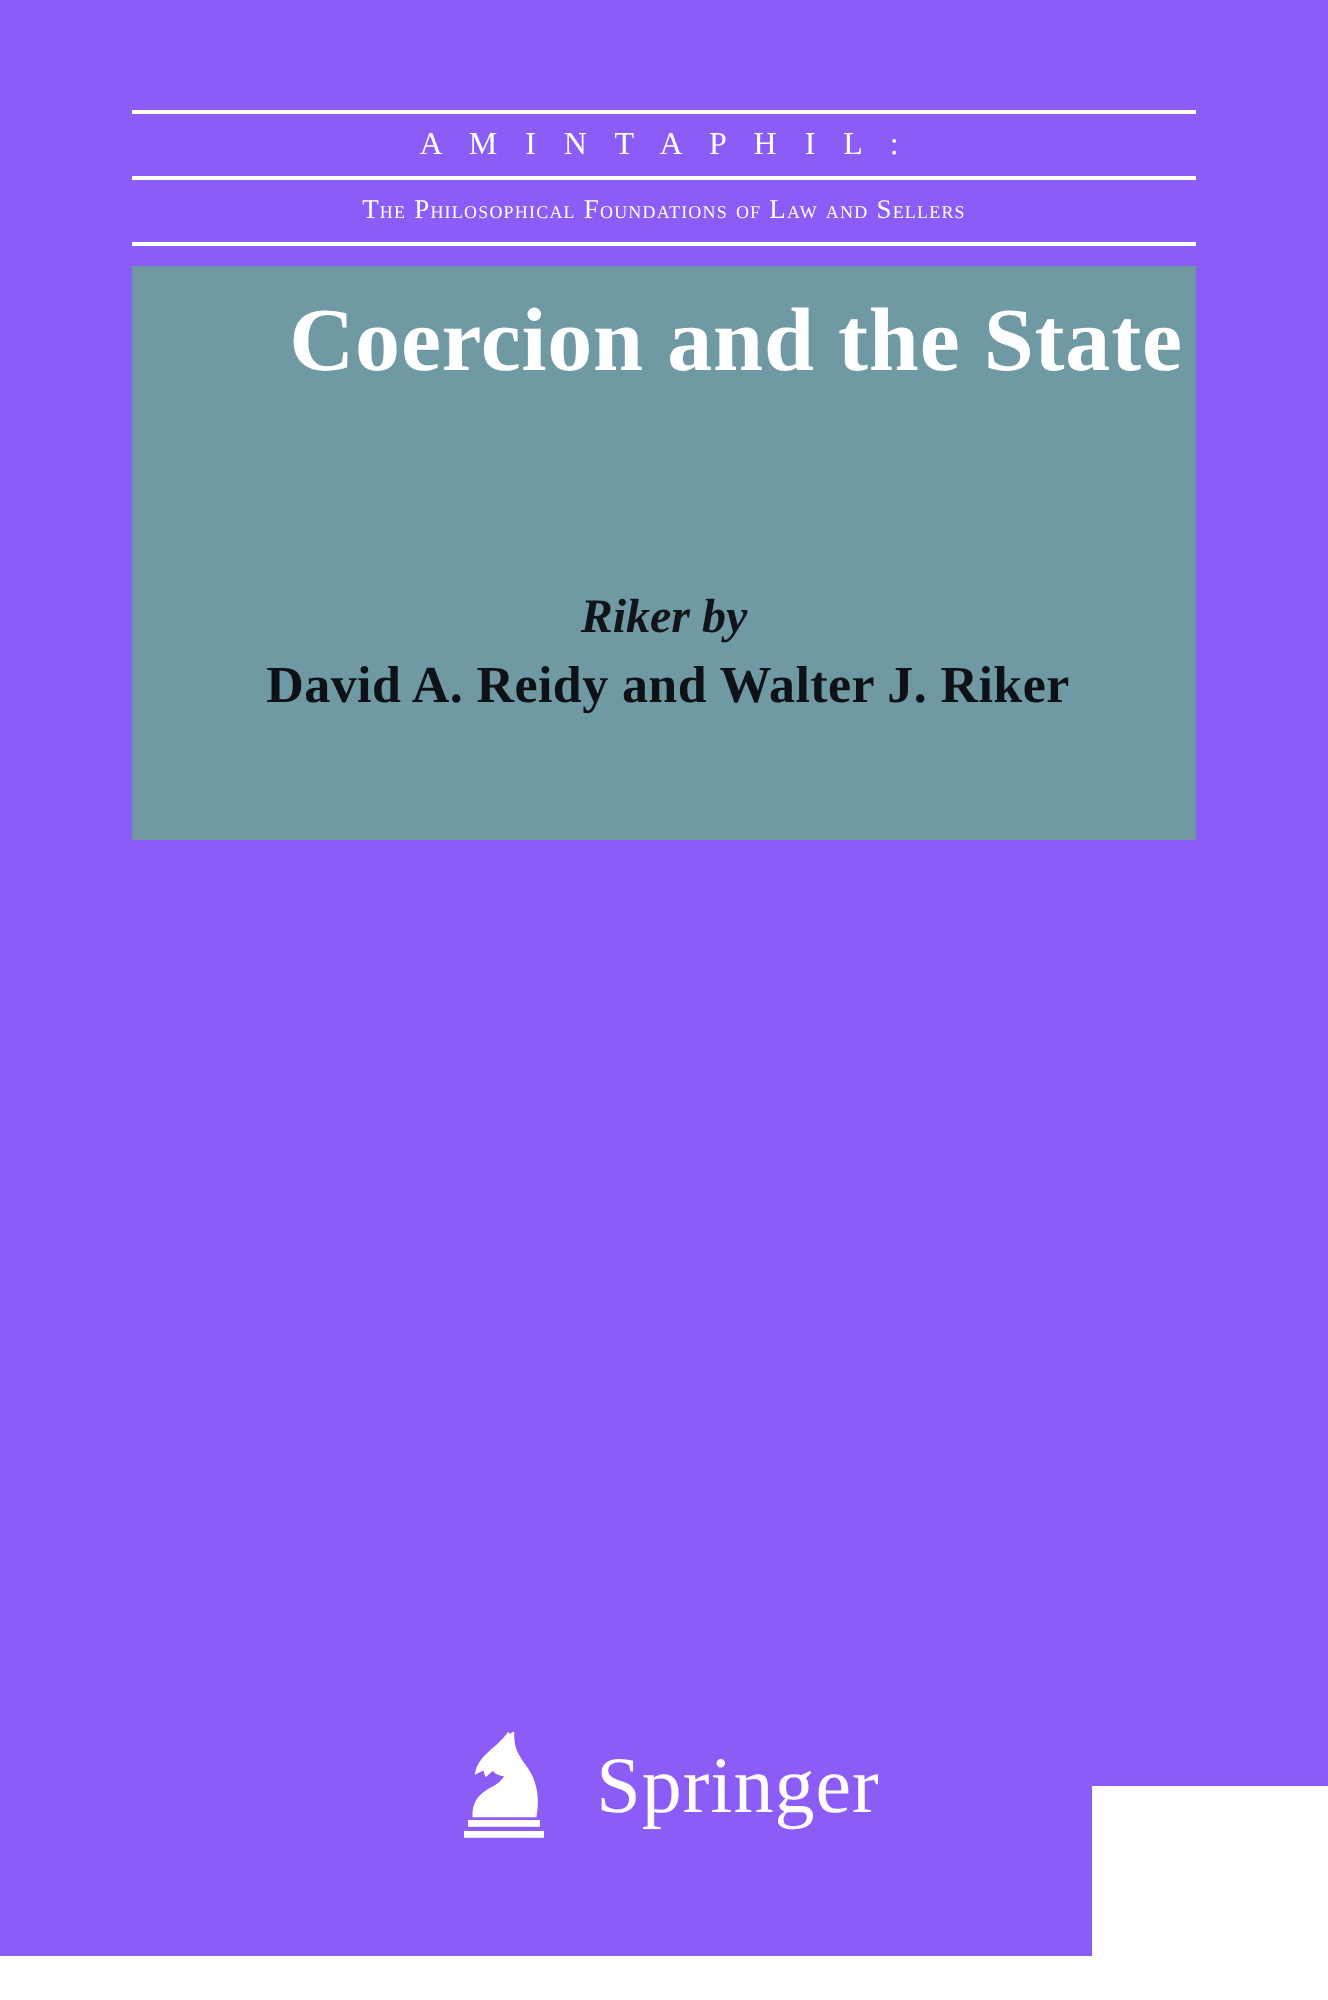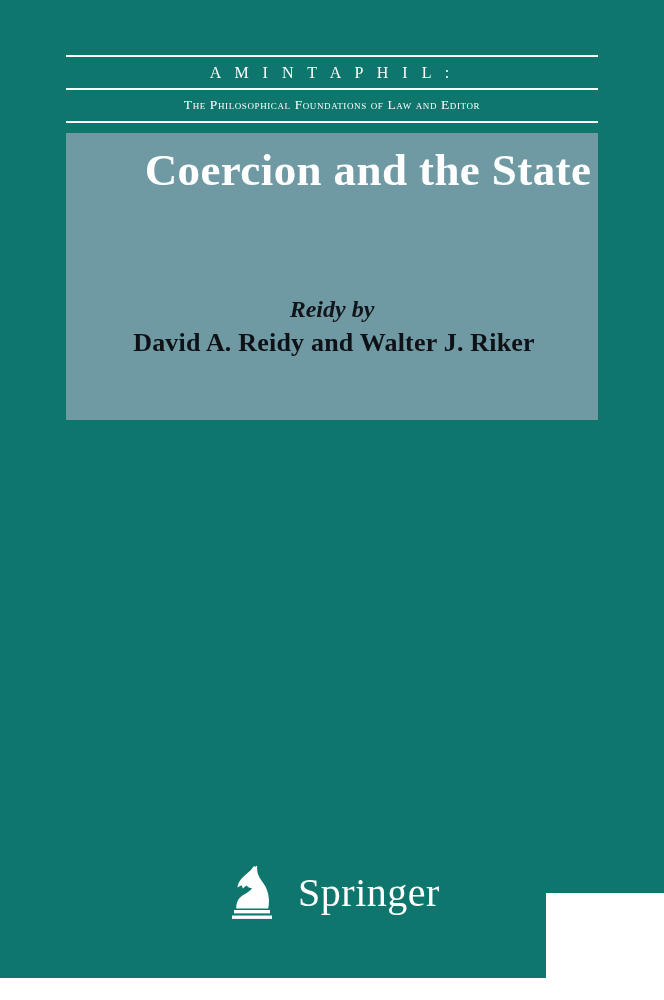--- a/index.html
+++ b/index.html
@@ -10,21 +10,21 @@
   body {
     width: 664px;
     height: 1000px;
     font-family: "Liberation Serif", serif;
   }
 
   .cover {
     position: relative;
     width: 664px;
     height: 1000px;
-    background: #0f766e;
+    background: #8b5cf6;
     overflow: hidden;
     box-sizing: border-box;
   }
 
   
   .bottom-edge {
     position: absolute;
     left: 0;
     bottom: 0;
     width: 664px;
@@ -167,29 +167,29 @@
 </style>
 </head>
 <body>
 
 <div class="cover">
 
   <div class="series-banner">
     <div class="rule"></div>
     <div class="series-name">A M I N T A P H I L :</div>
     <div class="rule"></div>
-    <div class="series-sub">The Philosophical Foundations of Law and Editor</div>
+    <div class="series-sub">The Philosophical Foundations of Law and Sellers</div>
     <div class="rule"></div>
   </div>
 
   <div class="title-panel"></div>
 
   <div class="book-title">Coercion and the State</div>
 
-  <div class="edited-by">Reidy by</div>
+  <div class="edited-by">Riker by</div>
   <div class="editors">David A. Reidy and Walter J. Riker</div>
 
 
   <div class="publisher">
     <span class="knight-icon-wrap">
       <svg class="knight-icon" viewBox="0 0 64 64" xmlns="http://www.w3.org/2000/svg" aria-hidden="true">
         <path fill="#ffffff" d="M30 6c-1.6 2.2-3.2 4.1-5.6 6.2-3.6 3-6.4 5.3-8.5 8.6-1.4 2.2-2.2 4.4-2.5 6.6l4.2-2.1 1.2 3.3 3.6-3.1c1.4 1.7 3.3 2.6 5.6 2.6-1.3 2.3-3.6 4.1-6.6 5.7-4.4 2.3-7.1 5.1-8.3 8.4-.8 2.2-1 4.4-.8 6.4h31.9c.7-3.6.9-7.1.6-10.5-.5-5.8-2.4-10.8-5.6-15.1-2.5-3.3-4.3-6.3-5.2-9-.6-1.8-.9-4.2-.9-7.1 0-.4 0-.7-.1-1.1-.9.4-1.7.8-2.0 1.2z"></path>
         <rect fill="#ffffff" x="10" y="50" width="36" height="3.4"></rect>
         <rect fill="#ffffff" x="8" y="55.5" width="40" height="3.4"></rect>
       </svg>

